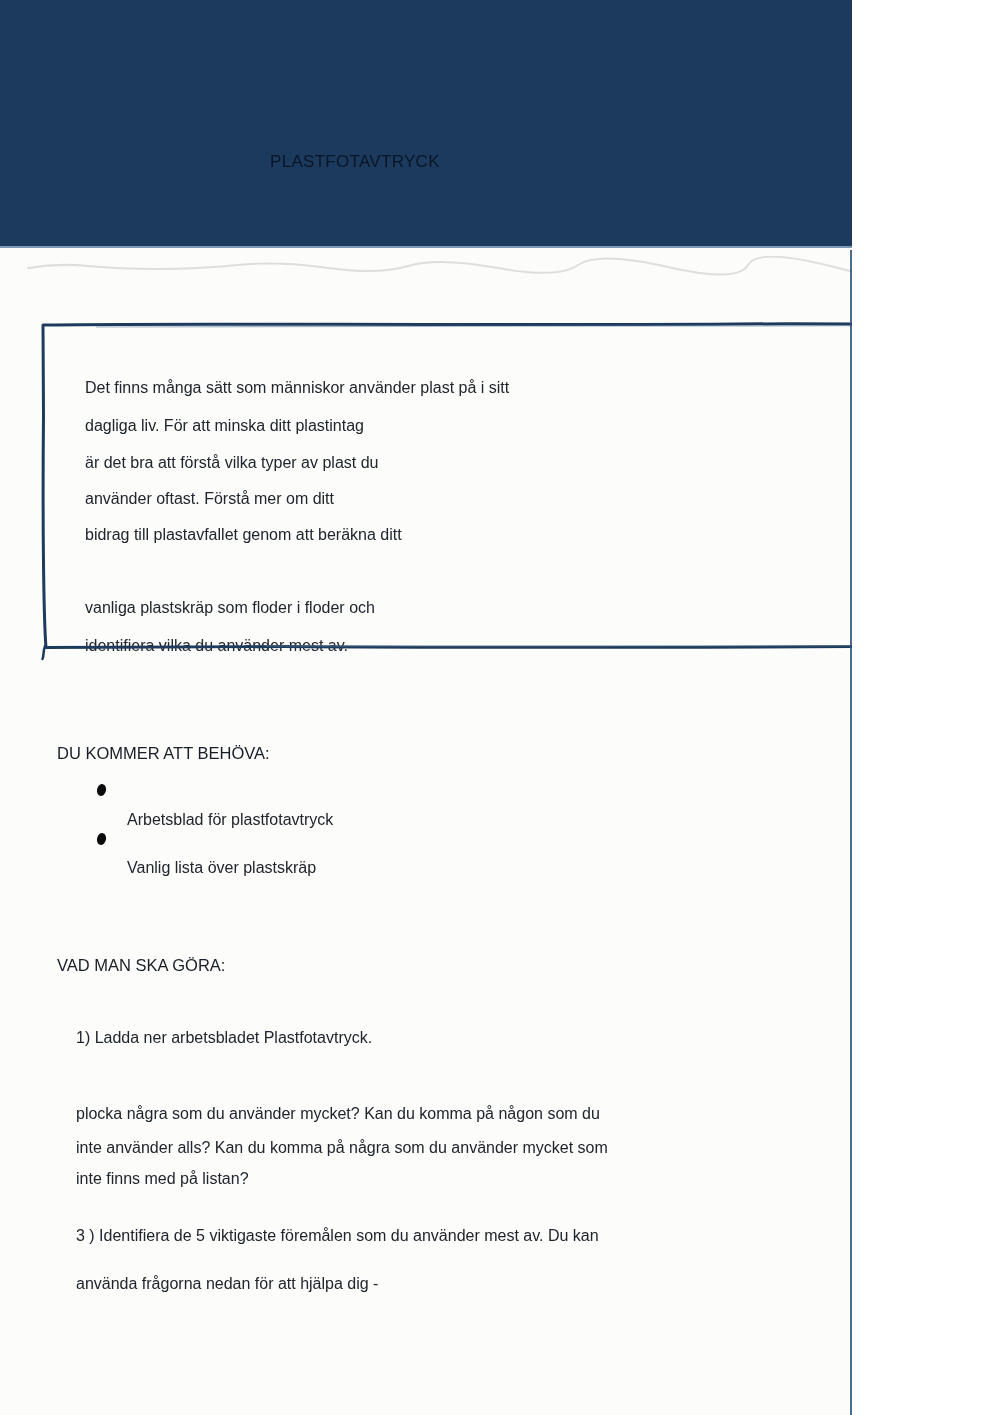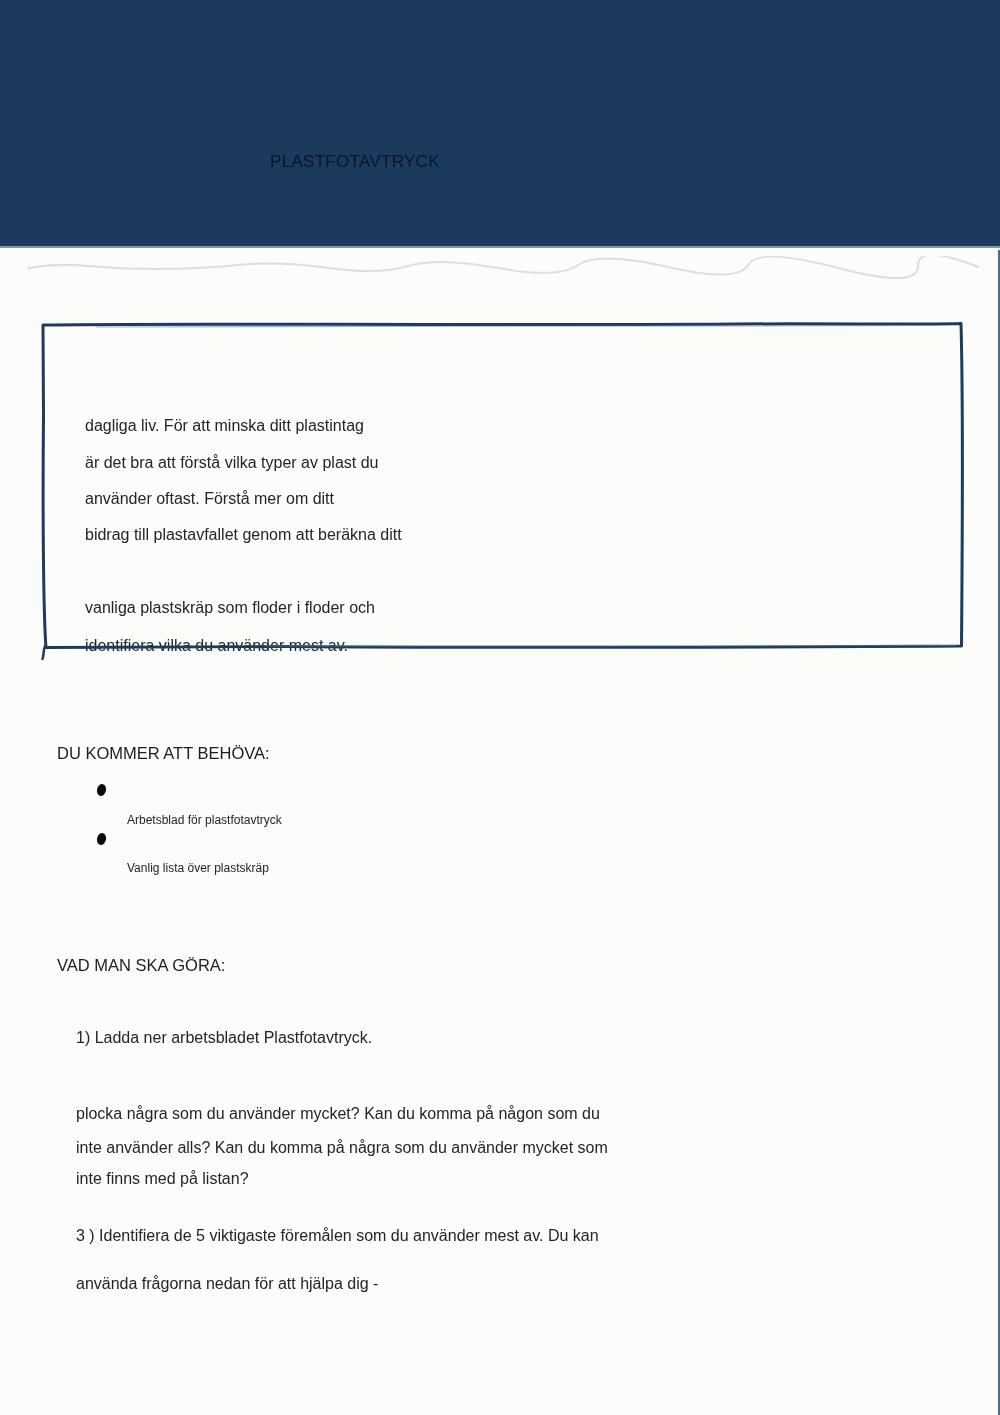--- a/index.html
+++ b/index.html
@@ -1,18 +1,18 @@
 <!DOCTYPE html>
 <html><head>
 <meta charset="utf-8">
 <style>
   html,body{margin:0;padding:0;}
   .page{
     position:relative;
-    width:1000px;
+    width:852px;
     height:1415px;
     background:#fcfcfa;
     font-family:"Liberation Sans", sans-serif;
     color:#1d232a;
     overflow:hidden;
   }
   .header{
     position:absolute;
     left:0; top:0;
     width:100%;
@@ -61,21 +61,21 @@
     position:absolute;
     left:97px;
     width:9px; height:12px;
     background:#0b0b0b;
     border-radius:50%;
     transform:rotate(14deg);
   }
   .bullet-label{
     position:absolute;
     left:127px;
-    font-size:12px;
+    font-size:16px;
     line-height:20px;
     white-space:nowrap;
     color:#20262d;
   }
   .step-line{
     position:absolute;
     left:76px;
     font-size:16px;
     line-height:20px;
     white-space:nowrap;
@@ -95,20 +95,21 @@
 <div class="page">
 
   <div class="header">
     <div class="header-title">PLASTFOTAVTRYCK</div>
   </div>
 
   <svg class="divider-scribble" viewBox="0 0 1000 24" fill="none">
     <path d="M 28 12 q 30 -5 60 -2 t 70 3 t 80 -4 t 90 3 t 80 -2 t 90 2 t 80 -3 t 90 2 t 80 -2 t 90 3 t 80 -2 t 60 1" stroke="#dadad6" stroke-width="2" stroke-linecap="round" opacity="0.9"></path>
   </svg>
 
+  <div class="intro-line" style="top:378px">Det finns många sätt som människor använder plast på i sitt</div>
   <div class="intro-line" style="top:416px">dagliga liv. För att minska ditt plastintag</div>
   <div class="intro-line" style="top:453px">är det bra att förstå vilka typer av plast du</div>
   <div class="intro-line" style="top:489px">använder oftast. Förstå mer om ditt</div>
   <div class="intro-line" style="top:525px">bidrag till plastavfallet genom att beräkna ditt</div>
   <div class="intro-line" style="top:598px">vanliga plastskräp som floder i floder och</div>
   <div class="intro-line" style="top:636px">identifiera vilka du använder mest av.</div>
 
   <svg class="box-border-svg" viewBox="0 0 934 346" fill="none">
     <path d="M 7 9 C 150 6.5 400 10 700 8 C 800 7.3 880 9 925 7.5
              C 926.5 60 927 150 925.5 330

